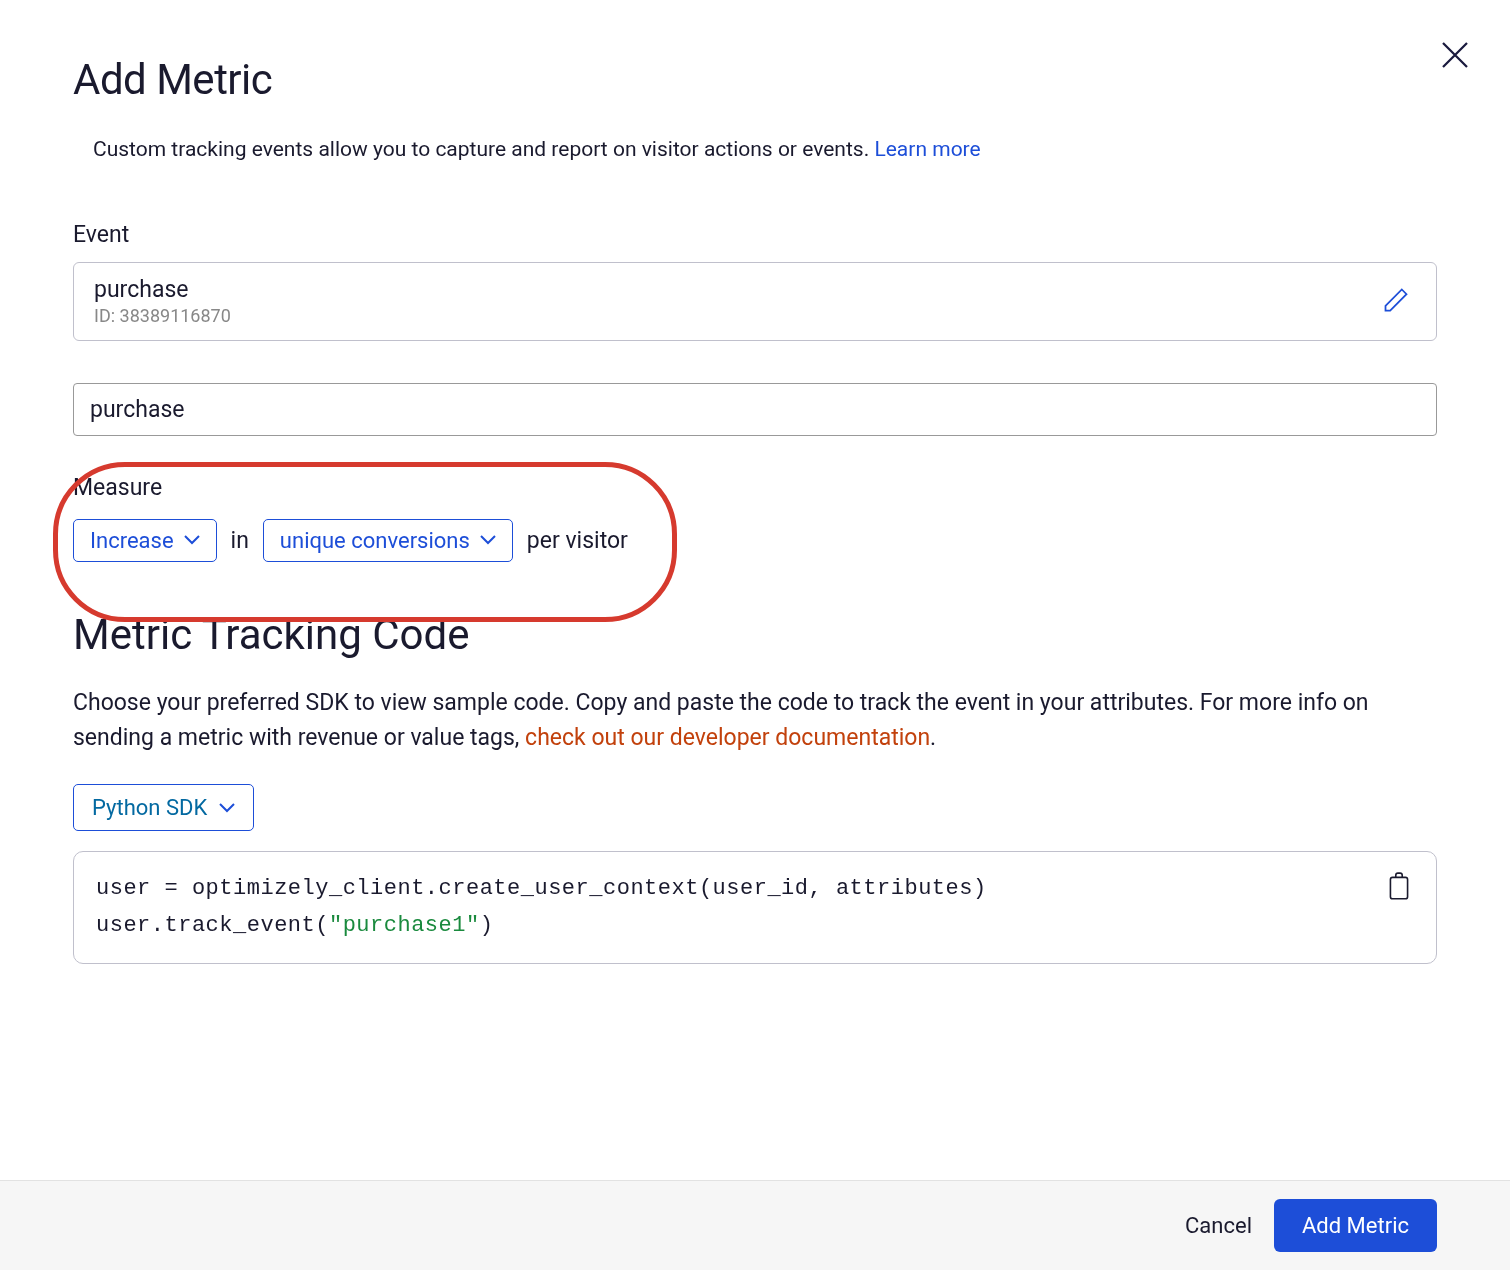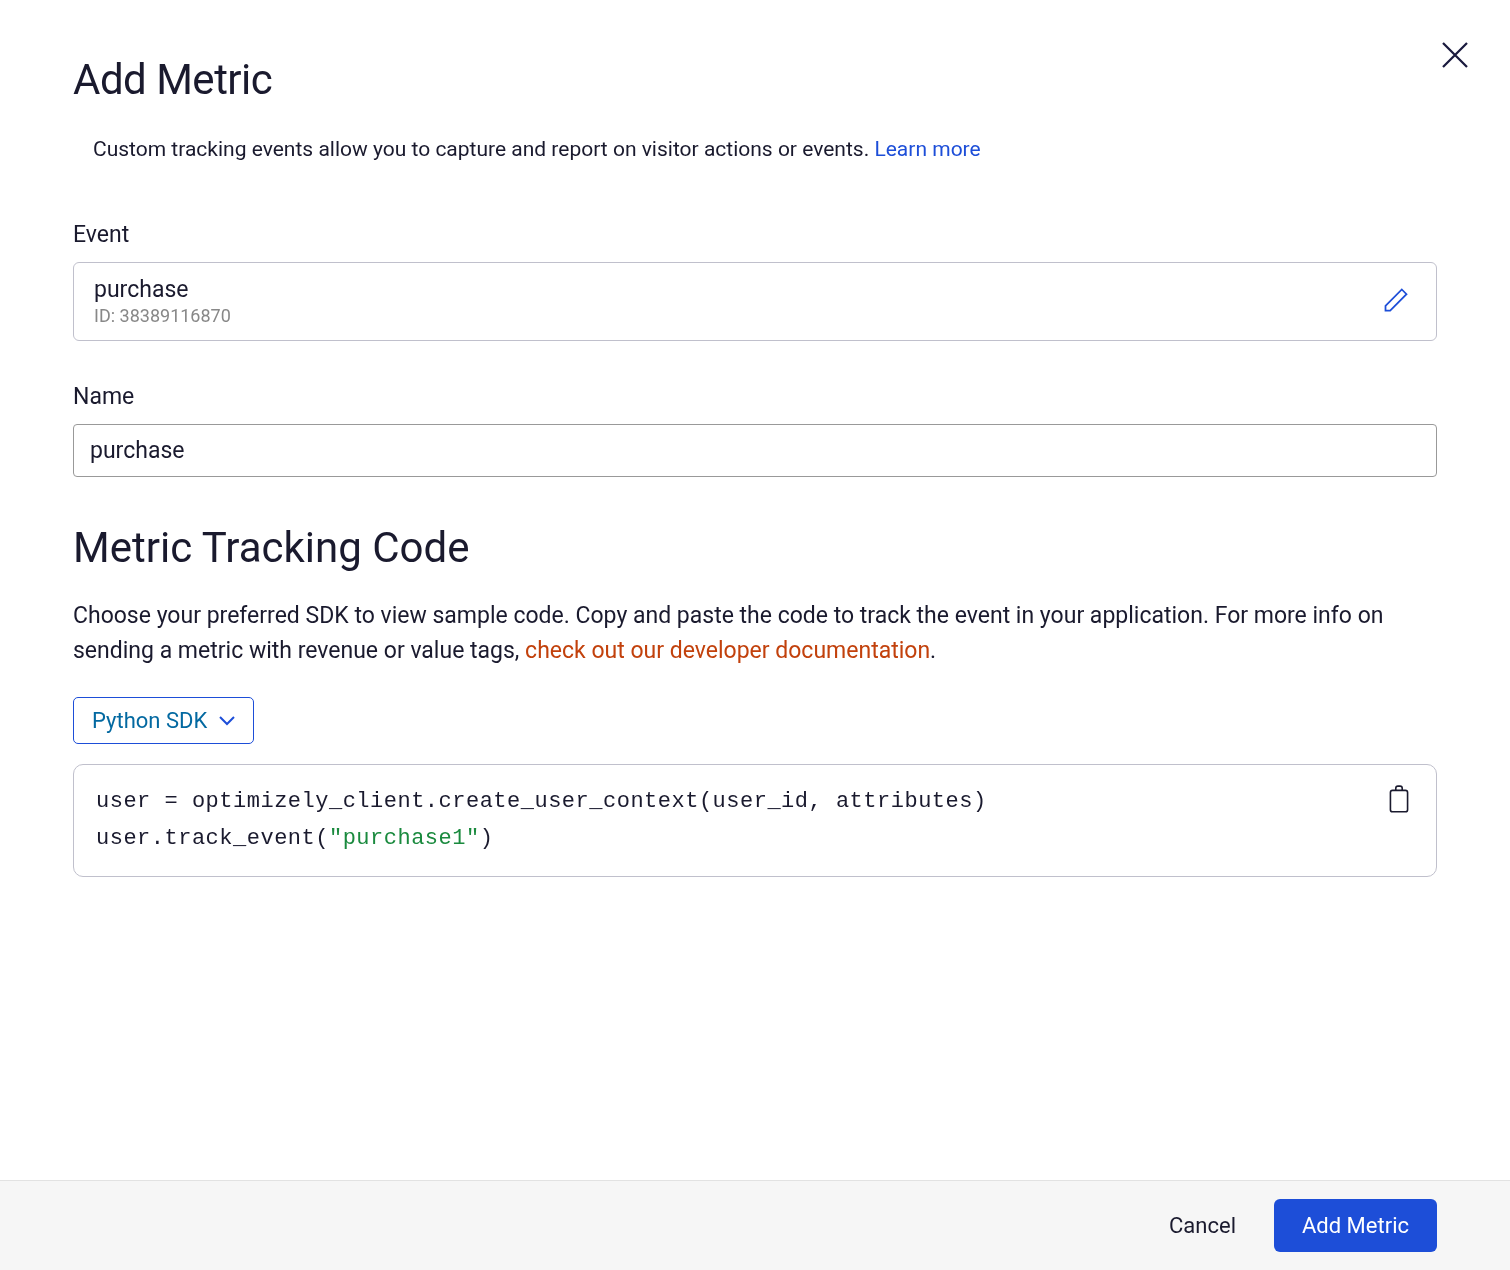--- a/index.html
+++ b/index.html
@@ -224,21 +224,21 @@
       position: absolute;
       bottom: 0;
       left: 0;
       right: 0;
       background: #f6f6f6;
       border-top: 1px solid #e2e2e2;
       padding: 18px 73px 18px 73px;
       display: flex;
       justify-content: flex-end;
       align-items: center;
-      gap: 38px;
+      gap: 22px;
     }
     .cancel-btn {
       background: none;
       border: none;
       font-size: 22px;
       color: #1a1a2e;
       cursor: pointer;
       font-family: inherit;
     }
     .primary-btn {
@@ -277,27 +277,46 @@
         <span>ID: </span><span>38389116870</span>
       </span>
     </div>
     <button class="edit-btn" aria-label="Edit">
       <svg viewBox="0 0 24 24">
         <path d="M17 3l4 4L7 21H3v-4L17 3z"></path>
       </svg>
     </button>
   </div>
 
-  <label class="field-label">Name</label>
   <input class="name-input" type="text" value="purchase" style="">
 
+  <div class="measure-section">
+    <div class="highlight-ring"></div>
+    <label class="measure-label">Measure</label>
+    <div class="measure-row">
+      <button class="select-btn">
+        <span>Increase</span>
+        <svg class="chevron" viewBox="0 0 16 10">
+            <path d="M1 1l7 7 7-7"></path>
+          </svg>
+      </button>
+      <span class="connector">in</span>
+      <button class="select-btn">
+        <span>unique conversions</span>
+        <svg class="chevron" viewBox="0 0 16 10">
+            <path d="M1 1l7 7 7-7"></path>
+          </svg>
+      </button>
+      <span class="connector">per visitor</span>
+    </div>
+  </div>
 
   <h2 class="section-title">Metric Tracking Code</h2>
   <p class="section-desc">
-    <span>Choose your preferred SDK to view sample code. Copy and paste the code to track the event in your application. For more info on sending a metric with revenue or value tags, </span><a href="#">check out our developer documentation</a><span>.</span>
+    <span>Choose your preferred SDK to view sample code. Copy and paste the code to track the event in your attributes. For more info on sending a metric with revenue or value tags, </span><a href="#">check out our developer documentation</a><span>.</span>
   </p>
 
   <button class="sdk-select">
     <span>Python SDK</span>
     <svg class="chevron" viewBox="0 0 16 10">
         <path d="M1 1l7 7 7-7"></path>
       </svg>
   </button>
 
   <div class="code-block">

